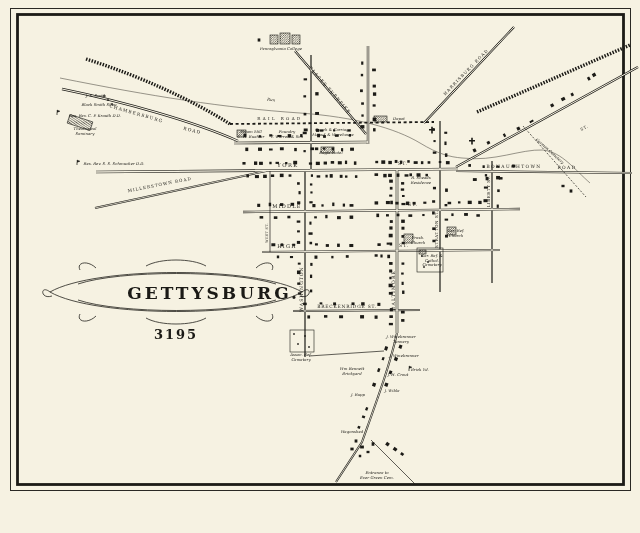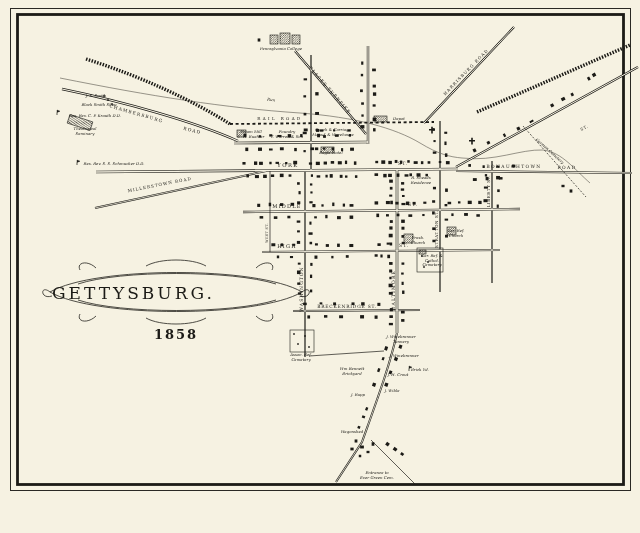--- a/index.html
+++ b/index.html
@@ -1,21 +1,21 @@
 <!DOCTYPE html>
 <html><head>
 <meta charset="utf-8">
 <style>
   html,body{margin:0;padding:0;}
   body{background:#f6f2e2;font-family:"DejaVu Serif",serif;}
   .stage{position:relative;width:640px;height:533px;background:#f6f2e2;overflow:hidden;}
   svg{position:absolute;left:0;top:0;}
   svg text{font-family:"DejaVu Serif",serif;}
-  .title-block{position:absolute;left:52px;top:283px;width:248px;text-align:left;
-    font-weight:normal;font-size:17px;letter-spacing:3px;color:#1b1a16;}
+  .title-block{position:absolute;left:52px;top:283px;width:248px;text-align:right;
+    font-weight:bold;font-size:17px;letter-spacing:3px;color:#1b1a16;}
   .year-block{position:absolute;left:52px;top:327px;width:248px;text-align:center;
     font-weight:bold;font-size:13px;letter-spacing:2px;color:#1b1a16;}
 </style>
 </head>
 <body>
 
 <div class="stage">
   <svg id="map-svg" width="640" height="533" viewBox="0 0 640 533">
     <defs>
       <pattern id="hatch" width="2.2" height="2.2" patternUnits="userSpaceOnUse">
@@ -419,14 +419,14 @@
       <path d="M 146 266 C 160 258 192 258 206 266"></path>
       <path d="M 146 318 C 160 326 192 326 206 318"></path>
       <path d="M 96 268 C 88 260 76 262 80 270"></path>
       <path d="M 256 268 C 264 260 276 262 272 270"></path>
       <path d="M 96 316 C 88 324 76 322 80 314"></path>
       <path d="M 256 316 C 264 324 276 322 272 314"></path>
     </g>
   </svg>
 
   <div class="title-block">GETTYSBURG.</div>
-  <div class="year-block">1858</div>
+  <div class="year-block">3195</div>
 </div>
 
 </body></html>

